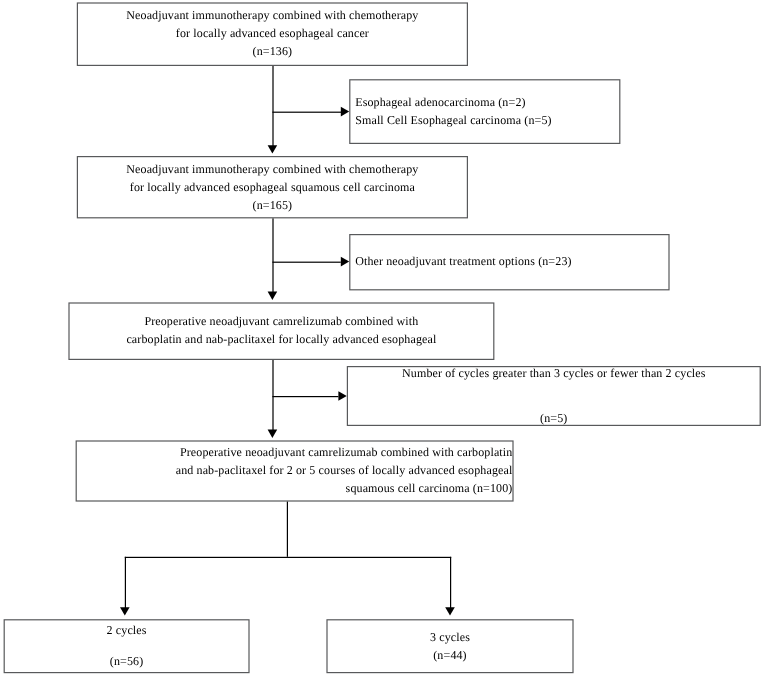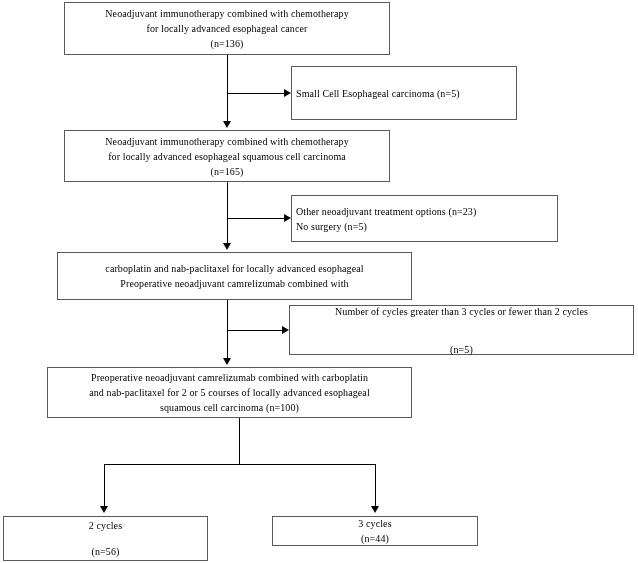--- a/index.html
+++ b/index.html
@@ -69,74 +69,74 @@
     <span class="fc-line">(n=136)</span>
   </div>
 
   <div class="vline" style="left:227px; top:55px; height:68px;"></div>
   <div class="arrow-down" style="left:223px; top:121px;"></div>
 
   <div class="hline" style="left:227px; top:93px; width:58px;"></div>
   <div class="arrow-right" style="left:284px; top:89px;"></div>
 
   <div class="fc-box left" style="left:291px; top:66px; width:226px; height:54px;">
+    <span class="fc-line">Esophageal adenocarcinoma    (n=2)</span>
     <span class="fc-line">Small Cell Esophageal carcinoma (n=5)</span>
   </div>
 
   <div class="fc-box center" style="left:64px; top:130px; width:326px; height:52px;">
     <span class="fc-line">Neoadjuvant immunotherapy combined with chemotherapy</span>
     <span class="fc-line">for locally advanced  esophageal squamous cell carcinoma</span>
     <span class="fc-line">(n=165)</span>
   </div>
 
   <div class="vline" style="left:227px; top:182px; height:63px;"></div>
   <div class="arrow-down" style="left:223px; top:243px;"></div>
 
   <div class="hline" style="left:227px; top:218px; width:57px;"></div>
   <div class="arrow-right" style="left:284px; top:214px;"></div>
 
   <div class="fc-box left" style="left:291px; top:195px; width:267px; height:47px;">
     <span class="fc-line">Other neoadjuvant treatment options  (n=23)</span>
-    <span class="fc-line">No surgery (n=5)</span>
   </div>
 
   <div class="fc-box center" style="left:57px; top:252px; width:355px; height:48px;">
+    <span class="fc-line">Preoperative neoadjuvant camrelizumab combined with</span>
     <span class="fc-line">carboplatin and nab-paclitaxel for locally advanced  esophageal</span>
-    <span class="fc-line">Preoperative neoadjuvant camrelizumab combined with</span>
   </div>
 
   <div class="vline" style="left:227px; top:300px; height:59px;"></div>
   <div class="arrow-down" style="left:223px; top:358px;"></div>
 
   <div class="hline" style="left:227px; top:330px; width:55px;"></div>
   <div class="arrow-right" style="left:282px; top:326px;"></div>
 
   <div class="fc-box left" style="left:289px; top:305px; width:345px; height:50px; text-align:center; padding-left:0;gap:23px;">
     <span class="fc-line">Number of cycles greater than 3 cycles or fewer than 2 cycles</span>
     <span class="fc-line">(n=5)</span>
   </div>
 
-  <div class="fc-box center" style="left:47px; top:367px; width:365px; height:51px;">
+  <div class="fc-box center" style="left:63px; top:367px; width:365px; height:51px;align-items:flex-end;">
     <span class="fc-line">Preoperative neoadjuvant camrelizumab combined with carboplatin</span>
     <span class="fc-line">and nab-paclitaxel for 2 or 5 courses of locally advanced  esophageal</span>
     <span class="fc-line">squamous cell carcinoma  (n=100)</span>
   </div>
 
   <div class="vline" style="left:239px; top:418px; height:46px;"></div>
   <div class="hline" style="left:104px; top:464px; width:272px;"></div>
 
   <div class="vline" style="left:104px; top:464px; height:44px;"></div>
   <div class="arrow-down" style="left:100px; top:506px;"></div>
 
   <div class="vline" style="left:375px; top:464px; height:44px;"></div>
   <div class="arrow-down" style="left:371px; top:506px;"></div>
 
   <div class="fc-box center" style="left:3px; top:516px; width:205px; height:45px;gap:11px;">
     <span class="fc-line">2 cycles</span>
     <span class="fc-line">(n=56)</span>
   </div>
 
-  <div class="fc-box center" style="left:272px; top:516px; width:206px; height:30px;">
+  <div class="fc-box center" style="left:272px; top:516px; width:206px; height:45px;">
     <span class="fc-line">3 cycles</span>
     <span class="fc-line">(n=44)</span>
   </div>
 
 </div>
 
 </body></html>

